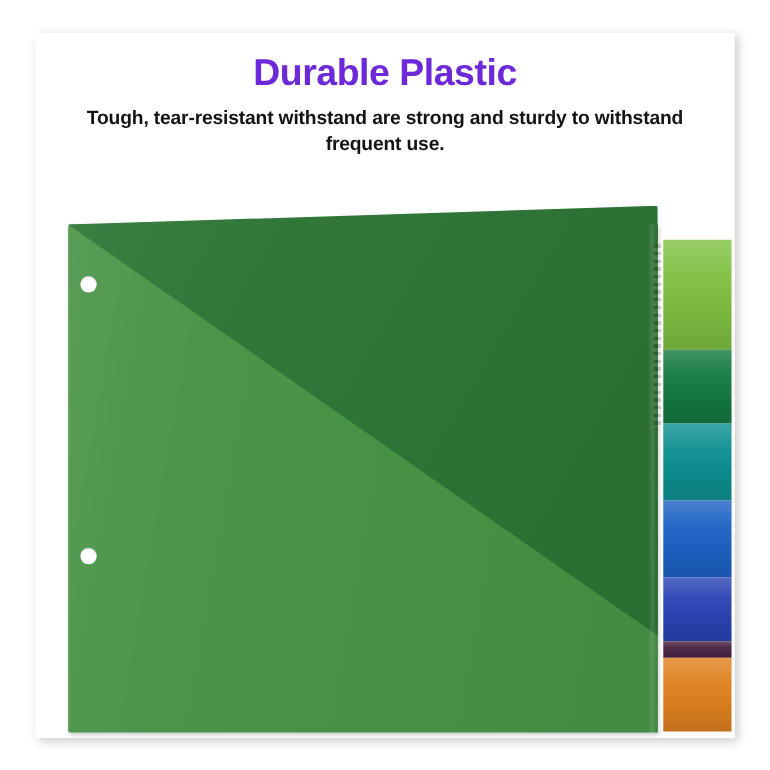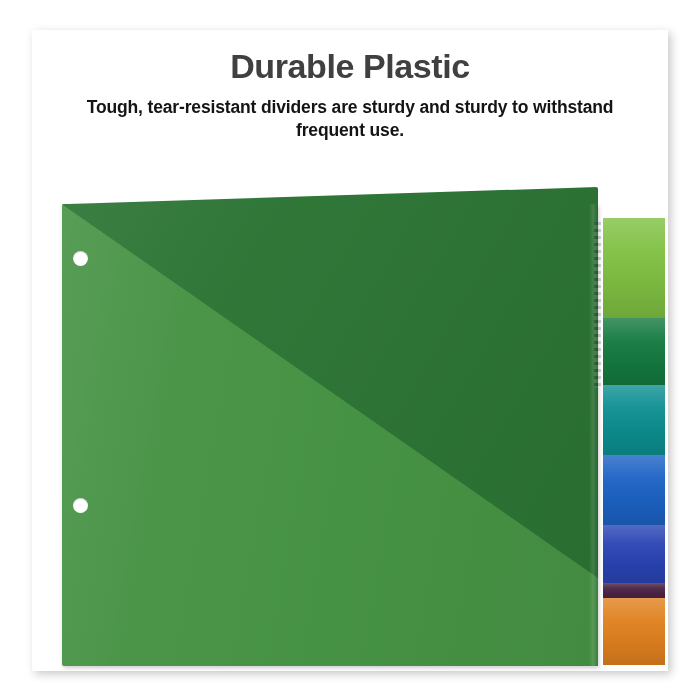--- a/index.html
+++ b/index.html
@@ -205,17 +205,17 @@
     <div id="fold"></div>
     <div id="perf"></div>
 
     <div id="holes">
         <div class="hole" style="left: 73px; top: 251px; background: rgb(255, 255, 255);"></div>
         <div class="hole" style="left: 73px; top: 498px; background: rgb(255, 255, 255);"></div>
       </div>
   </div>
 
   <div id="headings">
-    <h1 id="title" style="color: #404040;">Durable Plastic</h1>
-    <p id="subtitle" style="color: rgb(20, 20, 20);">Tough, tear-resistant dividers are sturdy and sturdy to withstand frequent use.</p>
+    <h1 id="title" style="color: #6d28d9;">Durable Plastic</h1>
+    <p id="subtitle" style="color: rgb(20, 20, 20);">Tough, tear-resistant withstand are strong and sturdy to withstand frequent use.</p>
   </div>
 
 </div>
 
 </body></html>

